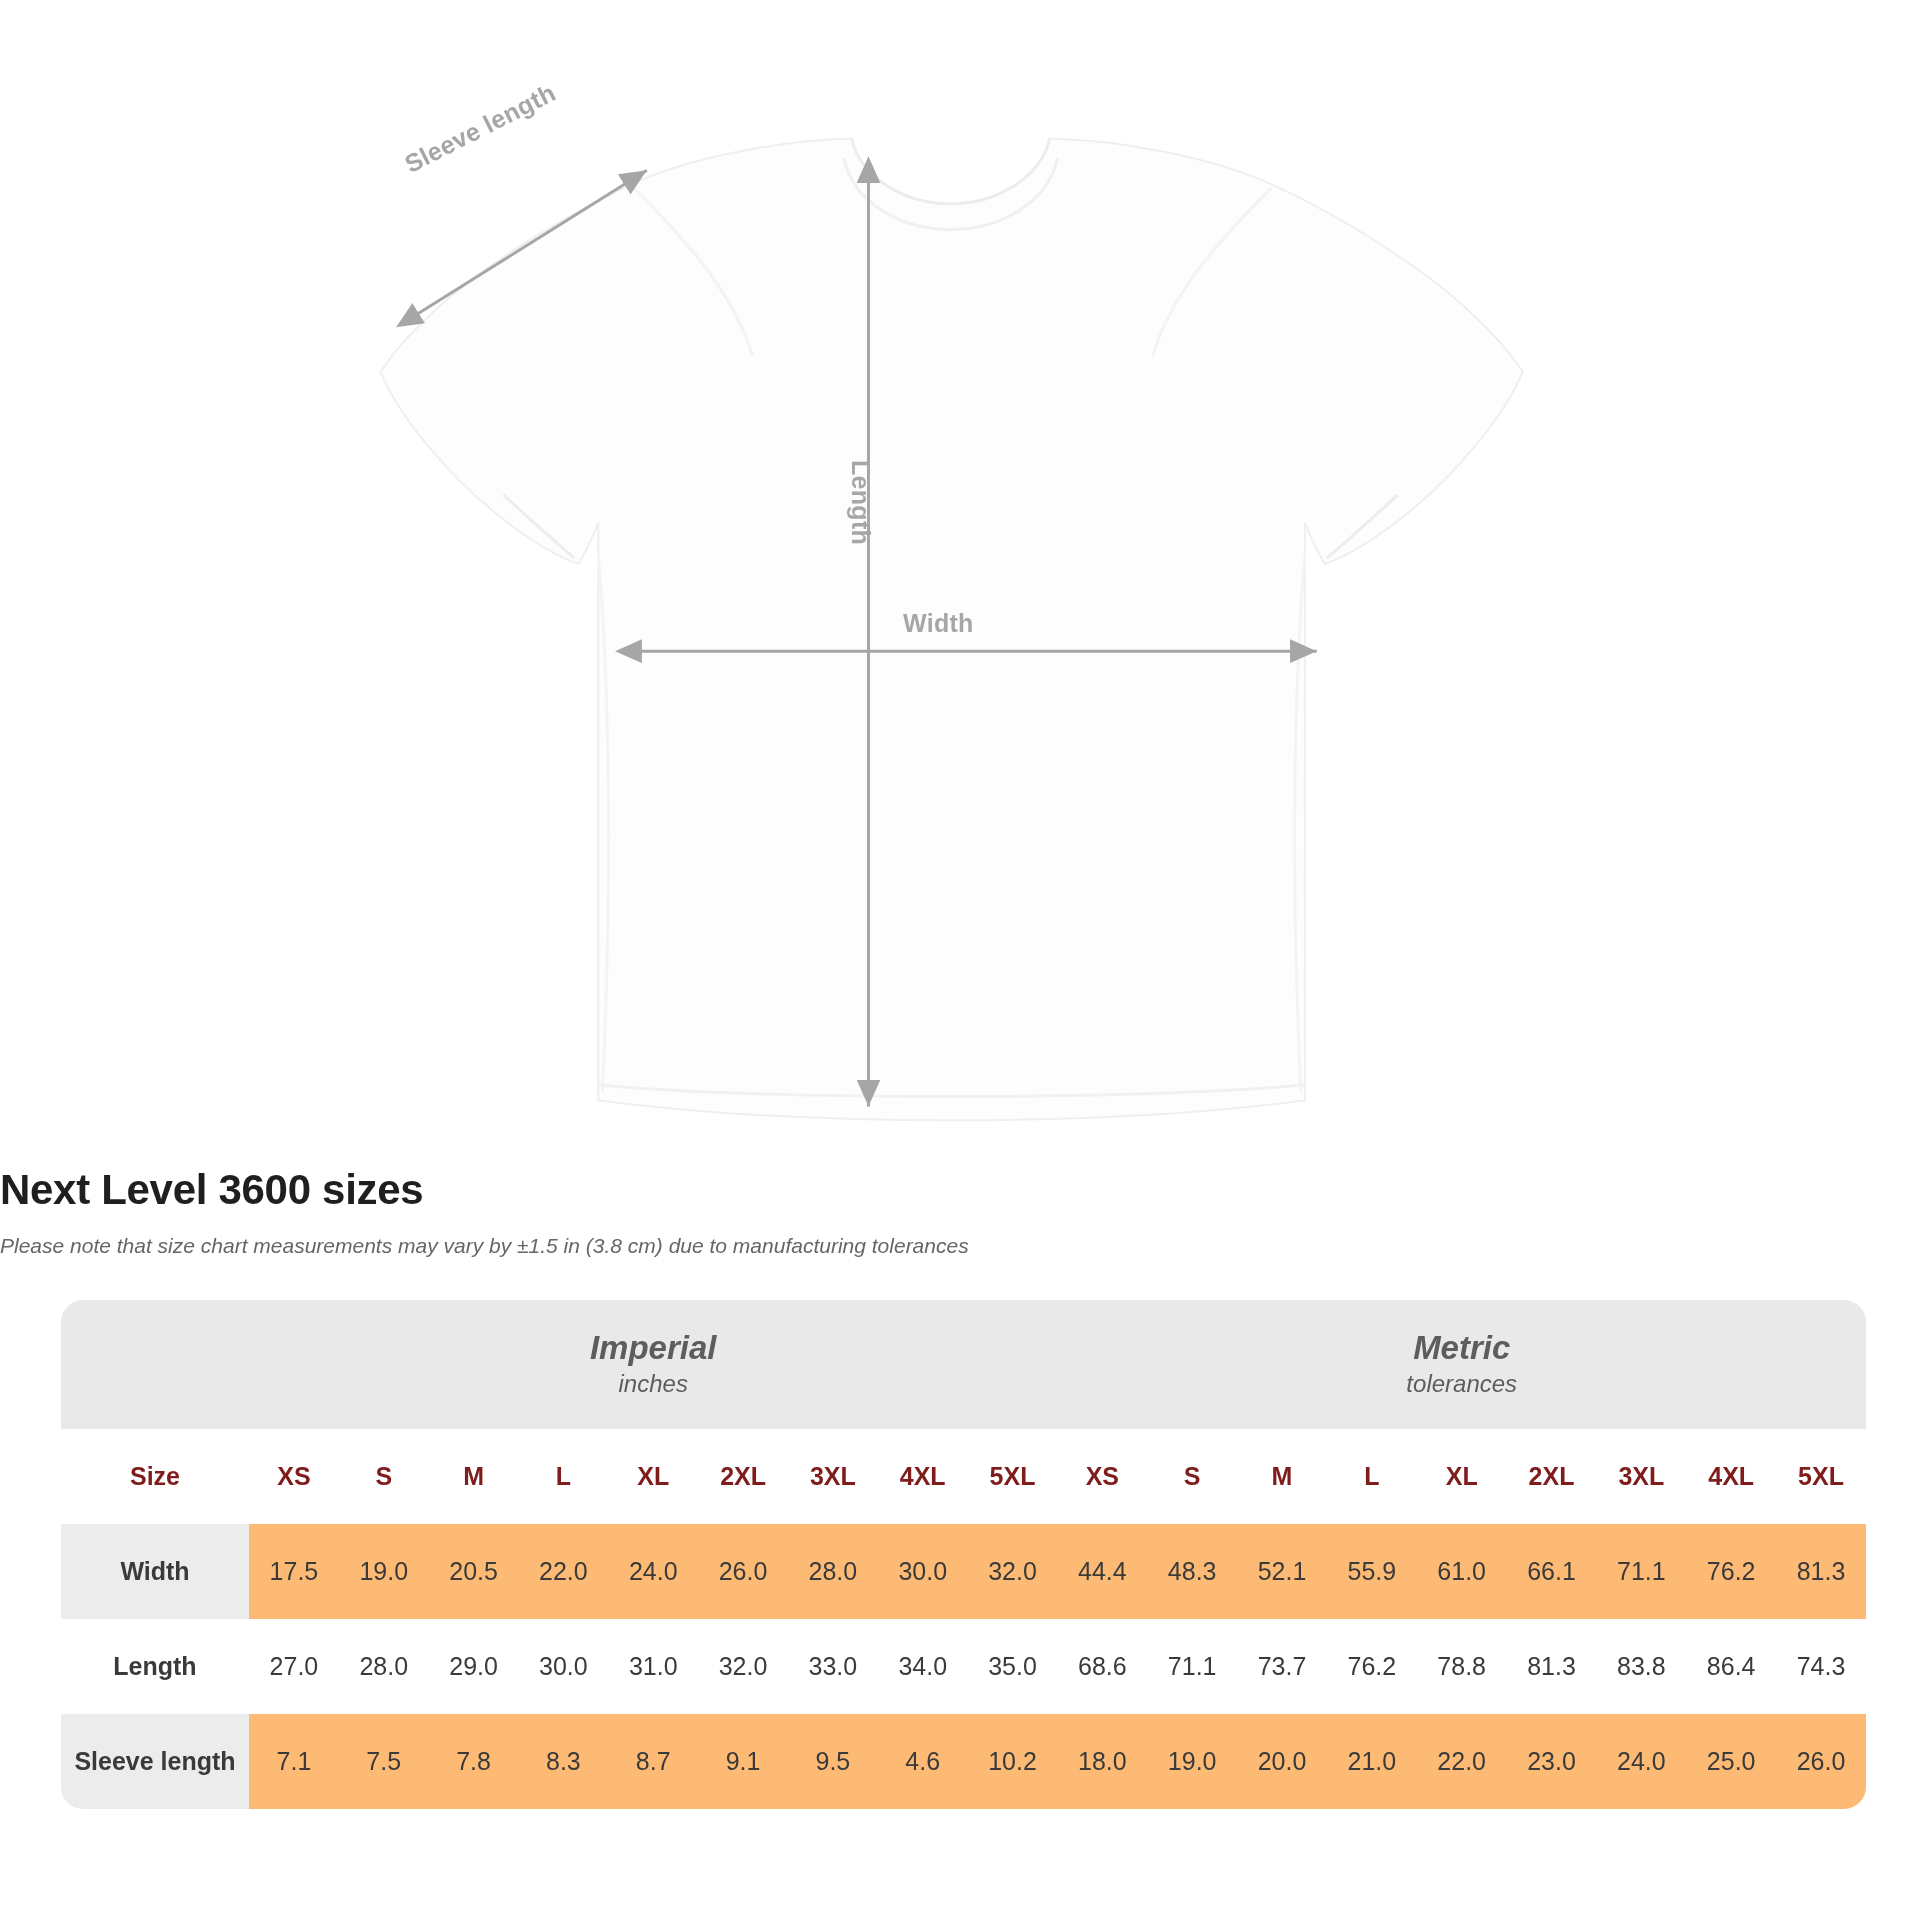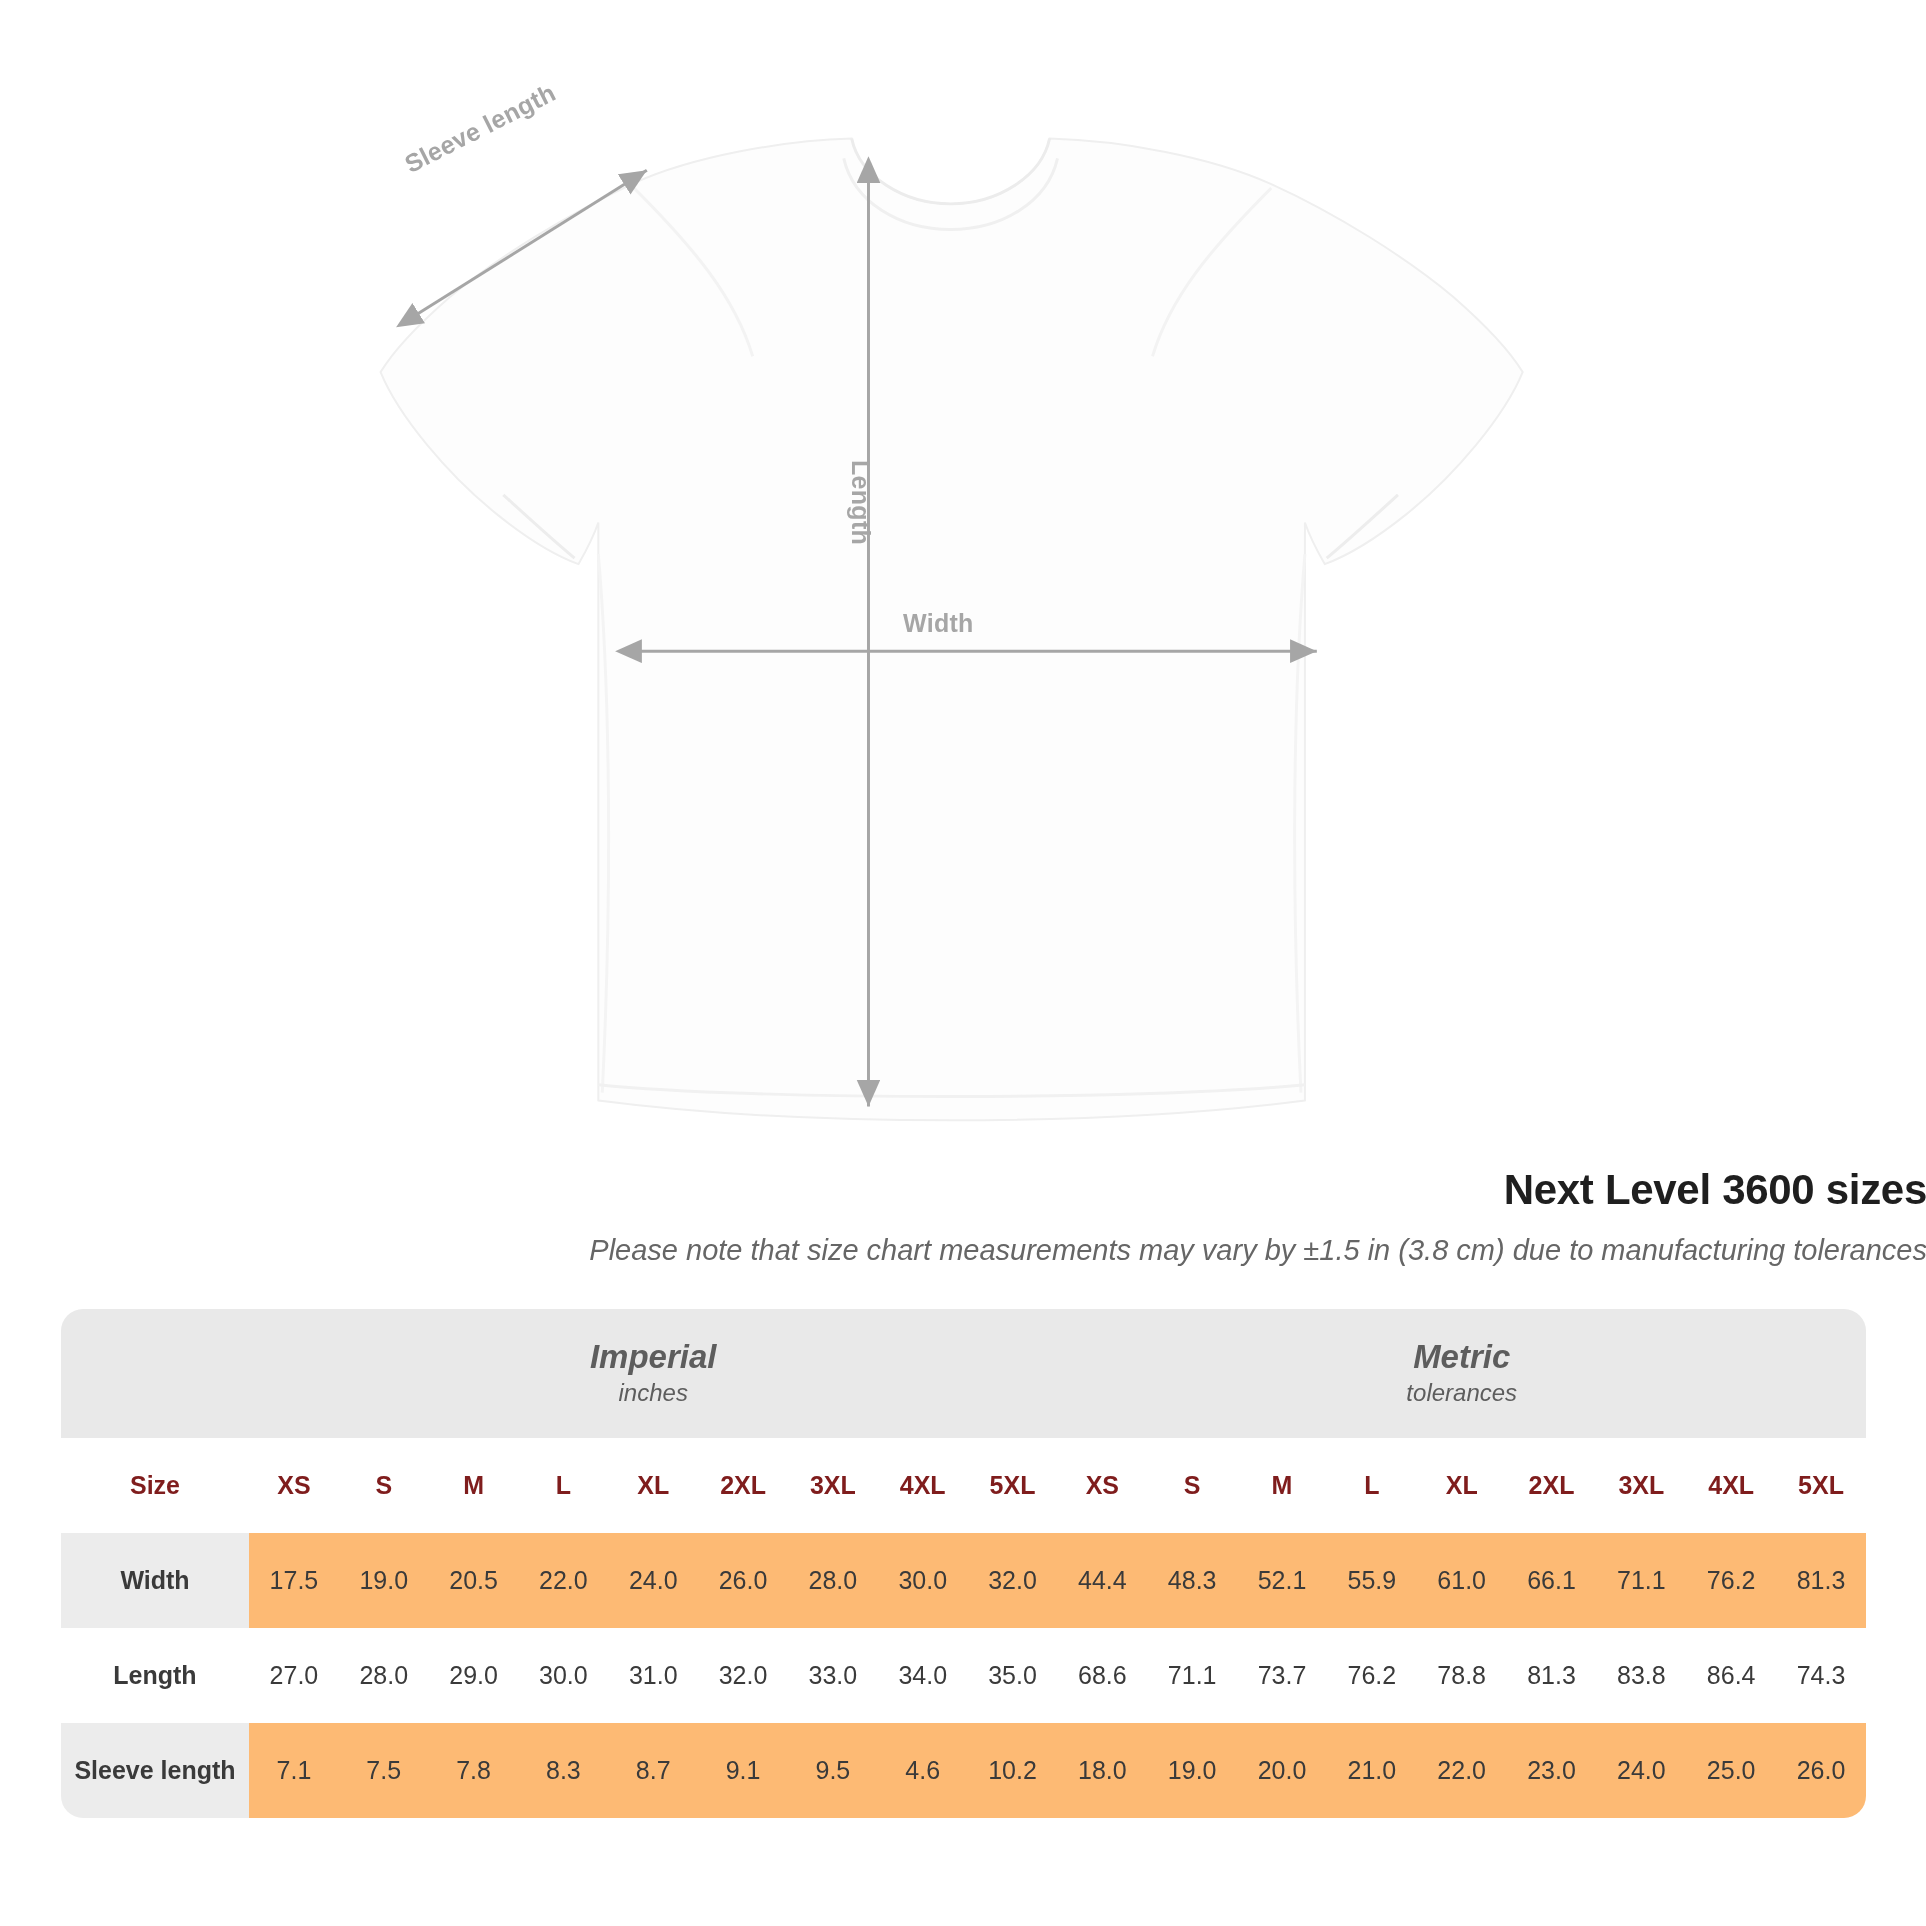--- a/index.html
+++ b/index.html
@@ -51,32 +51,32 @@
     transform: rotate(90deg);
     transform-origin: left top;
   }
   #width-label {
     left: 903px;
     top: 609px;
   }
 
   
   .title-block {
-    text-align: right;
+    text-align: left;
     margin-top: 18px;
   }
   .chart-title {
     font-size: 42px;
     font-weight: bold;
     color: #1f1f1f;
     letter-spacing: -0.3px;
   }
   .chart-note {
     margin-top: 20px;
-    font-size: 29px;
+    font-size: 21px;
     font-style: italic;
     color: #666666;
   }
 
   
   .table-wrap {
     margin: 42px 61px 0 61px;
     border-radius: 22px;
     overflow: hidden;
   }

